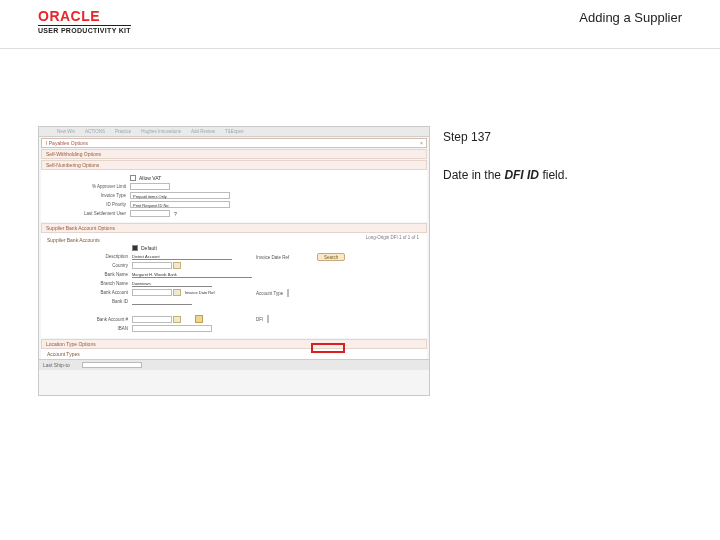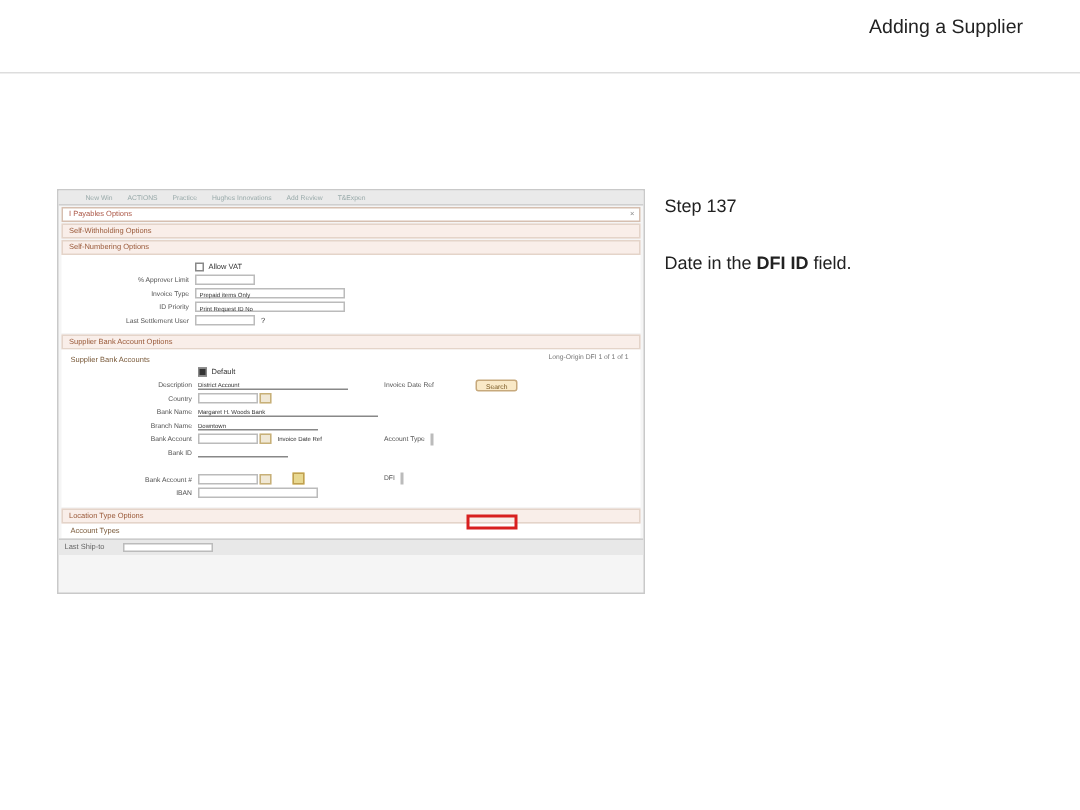--- a/index.html
+++ b/index.html
@@ -10,21 +10,21 @@
   .hdr { position: absolute; top: 8px; left: 38px; right: 38px; height: 36px; }
   .logo { display: inline-block; }
   .logo-top { font-size: 14px; font-weight: bold; color: #e8252a; letter-spacing: 0.5px; }
   .logo-sub { font-size: 7px; font-weight: bold; color: #222; letter-spacing: 0.3px; border-top: 1px solid #222; padding-top: 1px; margin-top: 1px; }
   .title { position: absolute; right: 0; top: 2px; font-size: 13px; color: #222; text-align: right; }
   .hdr-separator { position: absolute; top: 48px; left: 0; right: 0; border-top: 1px solid #ddd; }
 
   
   .instructions { position: absolute; right: 42px; top: 130px; width: 235px; font-size: 12px; color: #222; }
   .step { margin-bottom: 24px; }
-  .instr-text b { font-weight: bold; }
+  .instr-text b { font-weight: bold; font-style: italic; }
 
   
   .shot { position: absolute; left: 38px; top: 126px; width: 392px; height: 270px; border: 1px solid #c9c9c9; background: #f5f5f5; font-size: 5px; overflow: hidden; }
   .tabbar { height: 10px; background: #eaeaea; border-bottom: 1px solid #cfcfcf; padding-left: 18px; display: flex; gap: 10px; align-items: center; color: #9aa; font-size: 4.5px; }
   .tabbar span { white-space: nowrap; }
   .section-head { background: #f9eee9; color: #9a5a3a; border: 1px solid #e4d4c9; padding: 1px 4px; margin: 1px 2px 0 2px; font-size: 5px; position: relative; }
   .section-head.main { background:#fff; color:#a54; border:1px solid #d6bfb0; }
   .close-x { position: absolute; right: 3px; top: 1px; color: #888; }
   .body-white { background: #fff; margin: 0 2px; padding: 3px 4px; }
   .row { display: flex; align-items: center; margin: 2px 0; }
@@ -38,20 +38,24 @@
   .highlight-box { position: absolute; border: 2px solid #d82020; width: 34px; height: 10px; left: 272px; top: 216px; }
   .right-meta { position:absolute; right:8px; top:2px; font-size:4.5px; color:#777; }
   .midcol { position:absolute; left:215px; }
   .footer-bar { background:#e8e8e8; border-top:1px solid #ccc; padding:2px 4px; font-size:5px; color:#666; display:flex; gap:12px; }
 </style>
 </head>
 <body>
 
 <div class="page">
   <div class="hdr">
+    <div class="logo">
+      <div class="logo-top">ORACLE</div>
+      <div class="logo-sub">USER PRODUCTIVITY KIT</div>
+    </div>
     <div class="title">Adding a Supplier</div>
   </div>
   <div class="hdr-separator"></div>
 
   <div class="instructions">
     <div class="step">Step 137</div>
     <div class="instr-text">
       <span>Date in the </span><b>DFI ID</b><span> field.</span>
     </div>
   </div>

